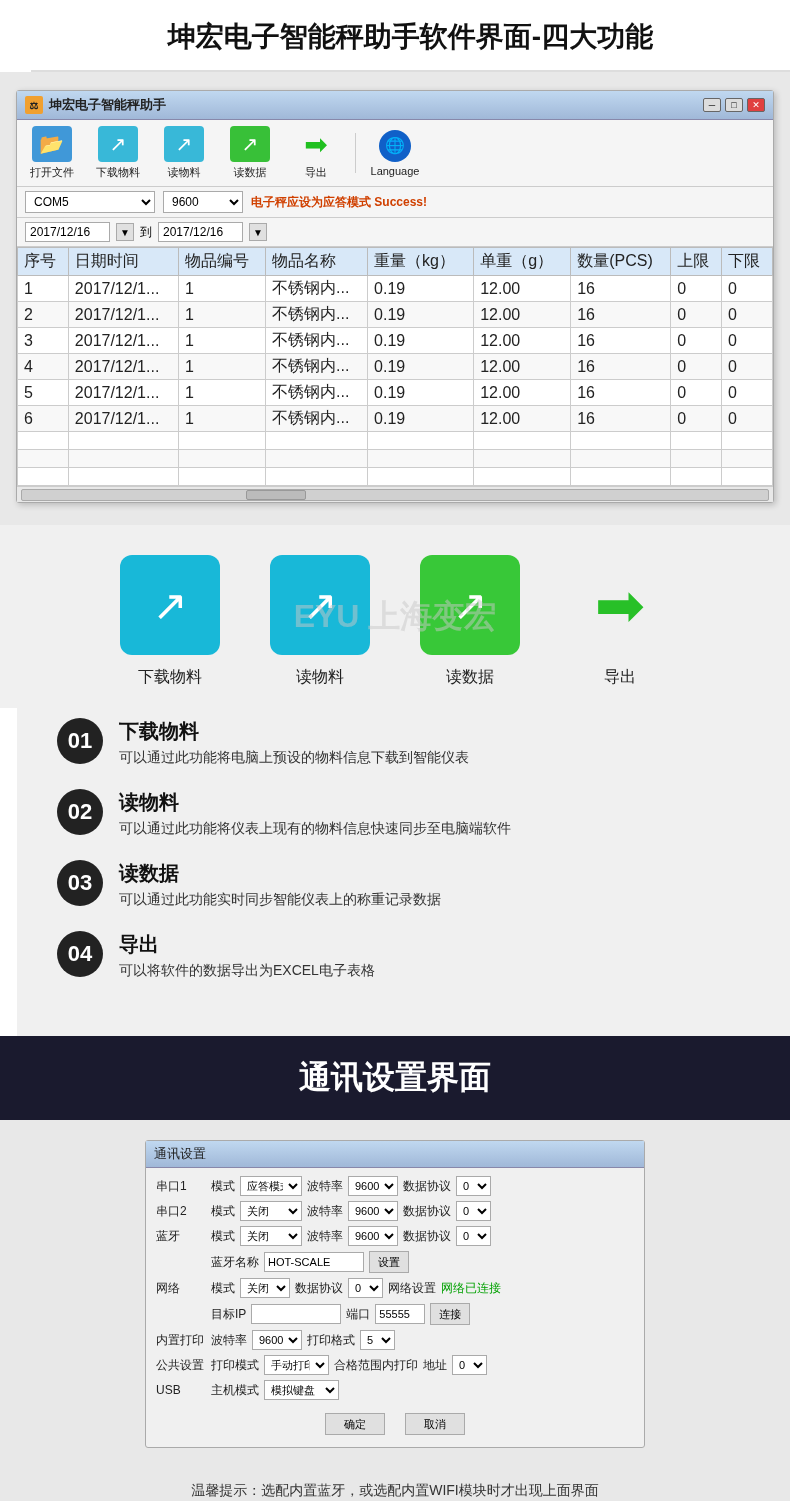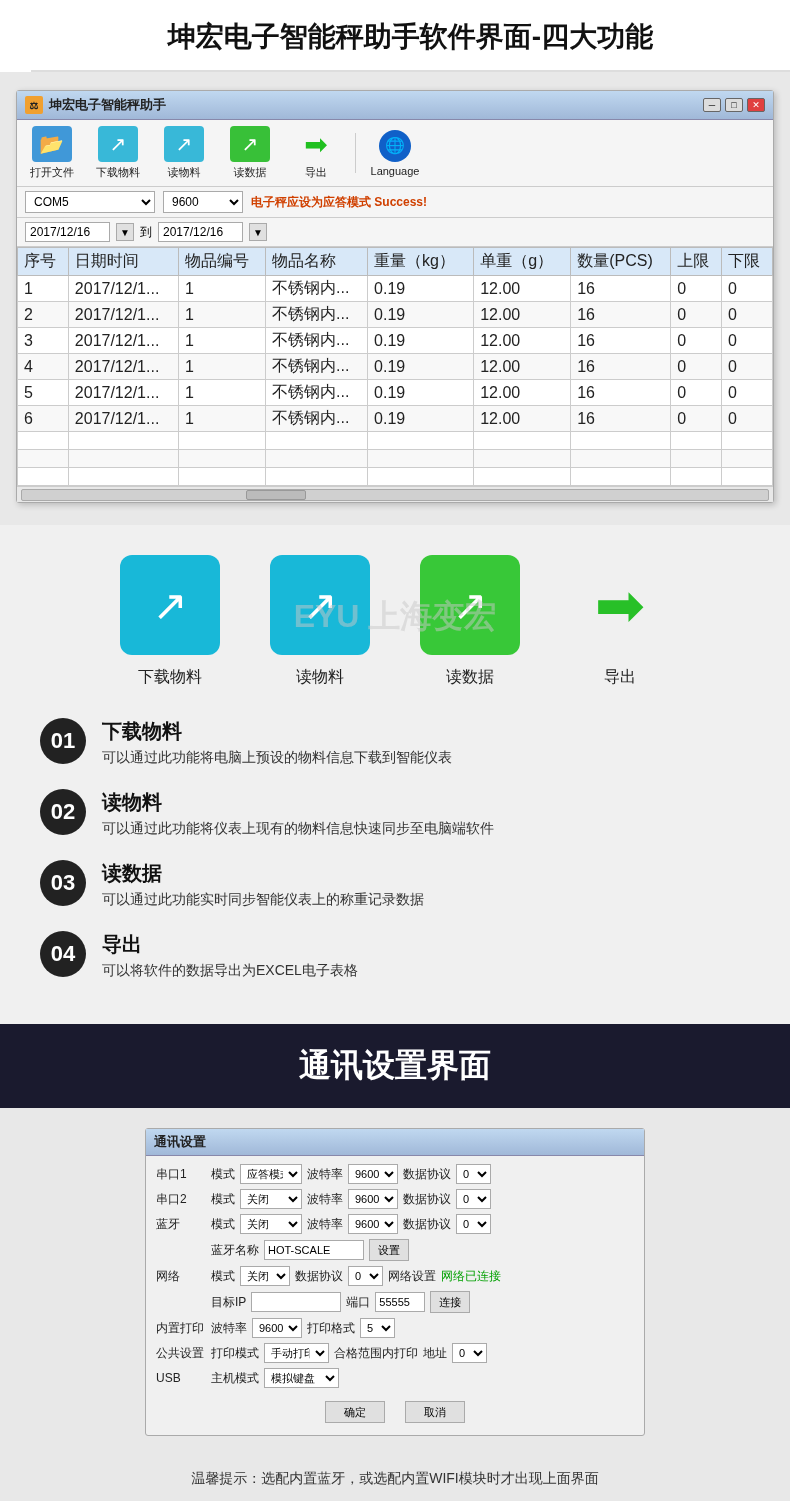--- a/index.html
+++ b/index.html
@@ -260,21 +260,22 @@
     }
     .feature-label {
       font-size: 16px;
       color: #222;
       text-align: center;
     }
 
     
     .section-desc {
       background: #f0f0f0;
-      padding: 10px 40px 22px;
+      padding: 10px 40px 34px;
+      margin-left: 17px;
     }
     .desc-item {
       display: flex;
       align-items: flex-start;
       gap: 16px;
       margin-bottom: 22px;
     }
     .desc-num {
       width: 46px; height: 46px;
       background: #222;
@@ -319,21 +320,21 @@
       background: #f0f0f0;
       border: 1px solid #aaa;
       border-radius: 3px;
       margin: 0 auto;
       width: 500px;
     }
     .comm-titlebar {
       background: linear-gradient(to bottom, #c0d8f0, #a0b8d8);
       padding: 4px 8px;
       font-size: 13px;
-      font-weight: bold;
+      font-weight: normal;
       color: #222;
       border-bottom: 1px solid #8888aa;
     }
     .comm-body {
       padding: 8px 10px;
       font-size: 12px;
     }
     .comm-row {
       display: flex;
       align-items: center;

